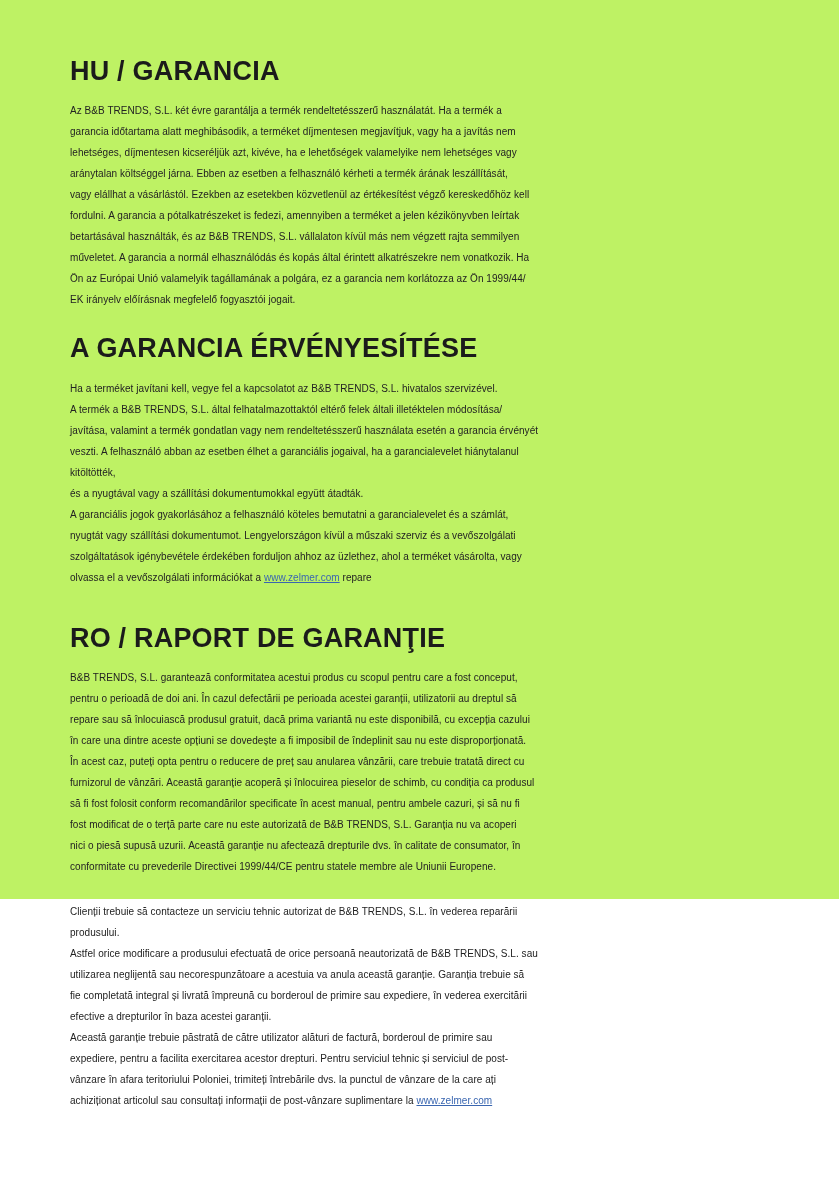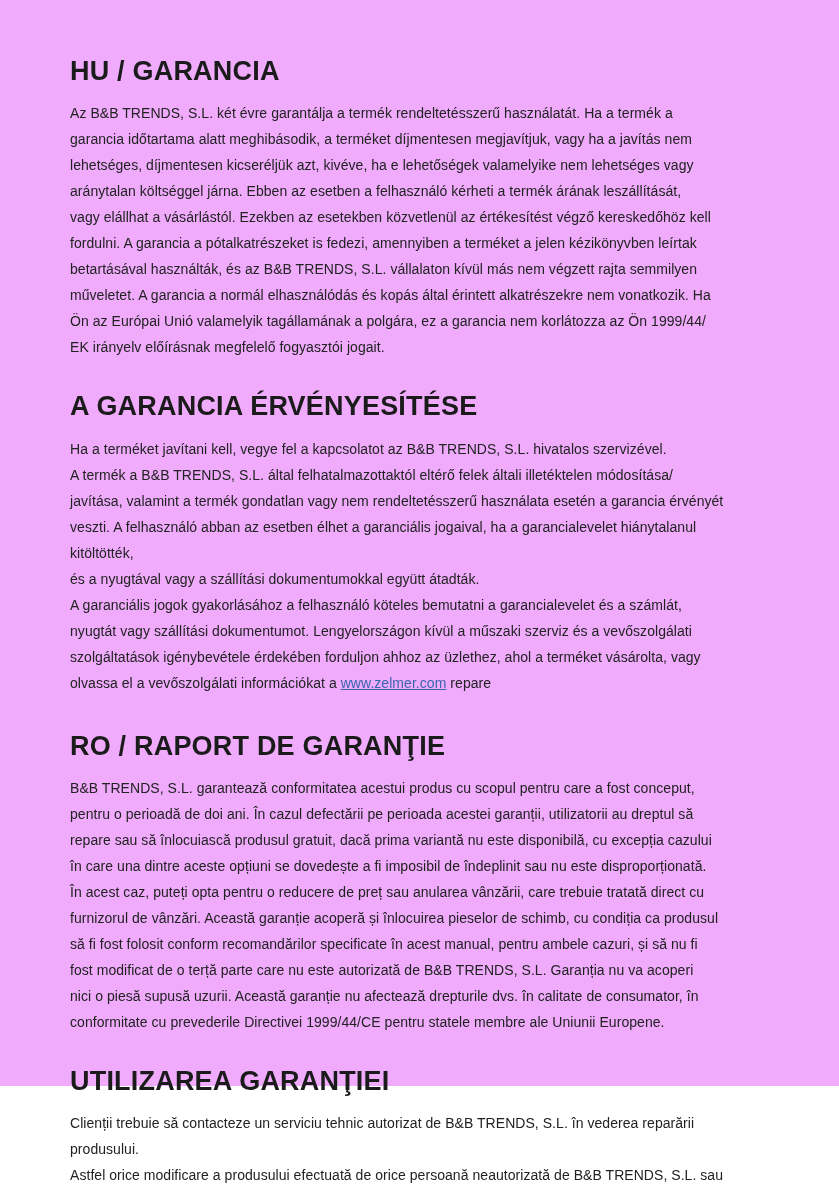--- a/index.html
+++ b/index.html
@@ -9,44 +9,44 @@
   }
   body {
     width: 839px;
     height: 1191px;
     overflow: hidden;
     font-family: "Liberation Sans", "DejaVu Sans", sans-serif;
   }
   .page {
     box-sizing: border-box;
     width: 839px;
-    height: 1086px;
+    height: 899px;
     padding: 57px 69px 0 70px;
-    background: #f0abfc;
+    background: #bef264;
   }
   .doc-heading {
     font-family: "Liberation Sans", "DejaVu Sans", sans-serif;
     font-size: 27px;
     font-weight: bold;
     color: #1b1b1b;
     letter-spacing: 0.2px;
     line-height: 1.05;
     margin: 0 0 15px 0;
   }
   .doc-body {
     font-family: "Liberation Sans", "DejaVu Sans", sans-serif;
-    font-size: 14px;
-    line-height: 26px;
+    font-size: 10px;
+    line-height: 21px;
     color: #222222;
     letter-spacing: 0.05px;
     white-space: pre-line;
     margin: 0;
   }
   section { margin: 0; }
-  .sec-gap-small { margin-top: 32px; }
+  .sec-gap-small { margin-top: 24px; }
   .sec-gap-large { margin-top: 36px; }
   a.doc-link {
     color: #3a66b0;
     text-decoration: underline;
     cursor: pointer;
   }
 </style>
 </head>
 <body>
 
@@ -88,21 +88,20 @@
 în care una dintre aceste opțiuni se dovedește a fi imposibil de îndeplinit sau nu este disproporționată.
 În acest caz, puteți opta pentru o reducere de preț sau anularea vânzării, care trebuie tratată direct cu
 furnizorul de vânzări. Această garanție acoperă și înlocuirea pieselor de schimb, cu condiția ca produsul
 să fi fost folosit conform recomandărilor specificate în acest manual, pentru ambele cazuri, și să nu fi
 fost modificat de o terță parte care nu este autorizată de B&amp;B TRENDS, S.L. Garanția nu va acoperi
 nici o piesă supusă uzurii. Această garanție nu afectează drepturile dvs. în calitate de consumator, în
 conformitate cu prevederile Directivei 1999/44/CE pentru statele membre ale Uniunii Europene.</p>
   </section>
 
   <section class="sec-gap-small">
-    <h2 class="doc-heading">UTILIZAREA GARANŢIEI</h2>
     <p class="doc-body"><span>Clienții trebuie să contacteze un serviciu tehnic autorizat de B&amp;B TRENDS, S.L. în vederea reparării
 produsului.
 Astfel orice modificare a produsului efectuată de orice persoană neautorizată de B&amp;B TRENDS, S.L. sau
 utilizarea neglijentă sau necorespunzătoare a acestuia va anula această garanție. Garanția trebuie să
 fie completată integral și livrată împreună cu borderoul de primire sau expediere, în vederea exercitării
 efective a drepturilor în baza acestei garanții.
 Această garanție trebuie păstrată de către utilizator alături de factură, borderoul de primire sau
 expediere, pentru a facilita exercitarea acestor drepturi. Pentru serviciul tehnic și serviciul de post-
 vânzare în afara teritoriului Poloniei, trimiteți întrebările dvs. la punctul de vânzare de la care ați
 achiziționat articolul sau consultați informații de post-vânzare suplimentare la </span><a href="#" class="doc-link">www.zelmer.com</a><span></span></p>

